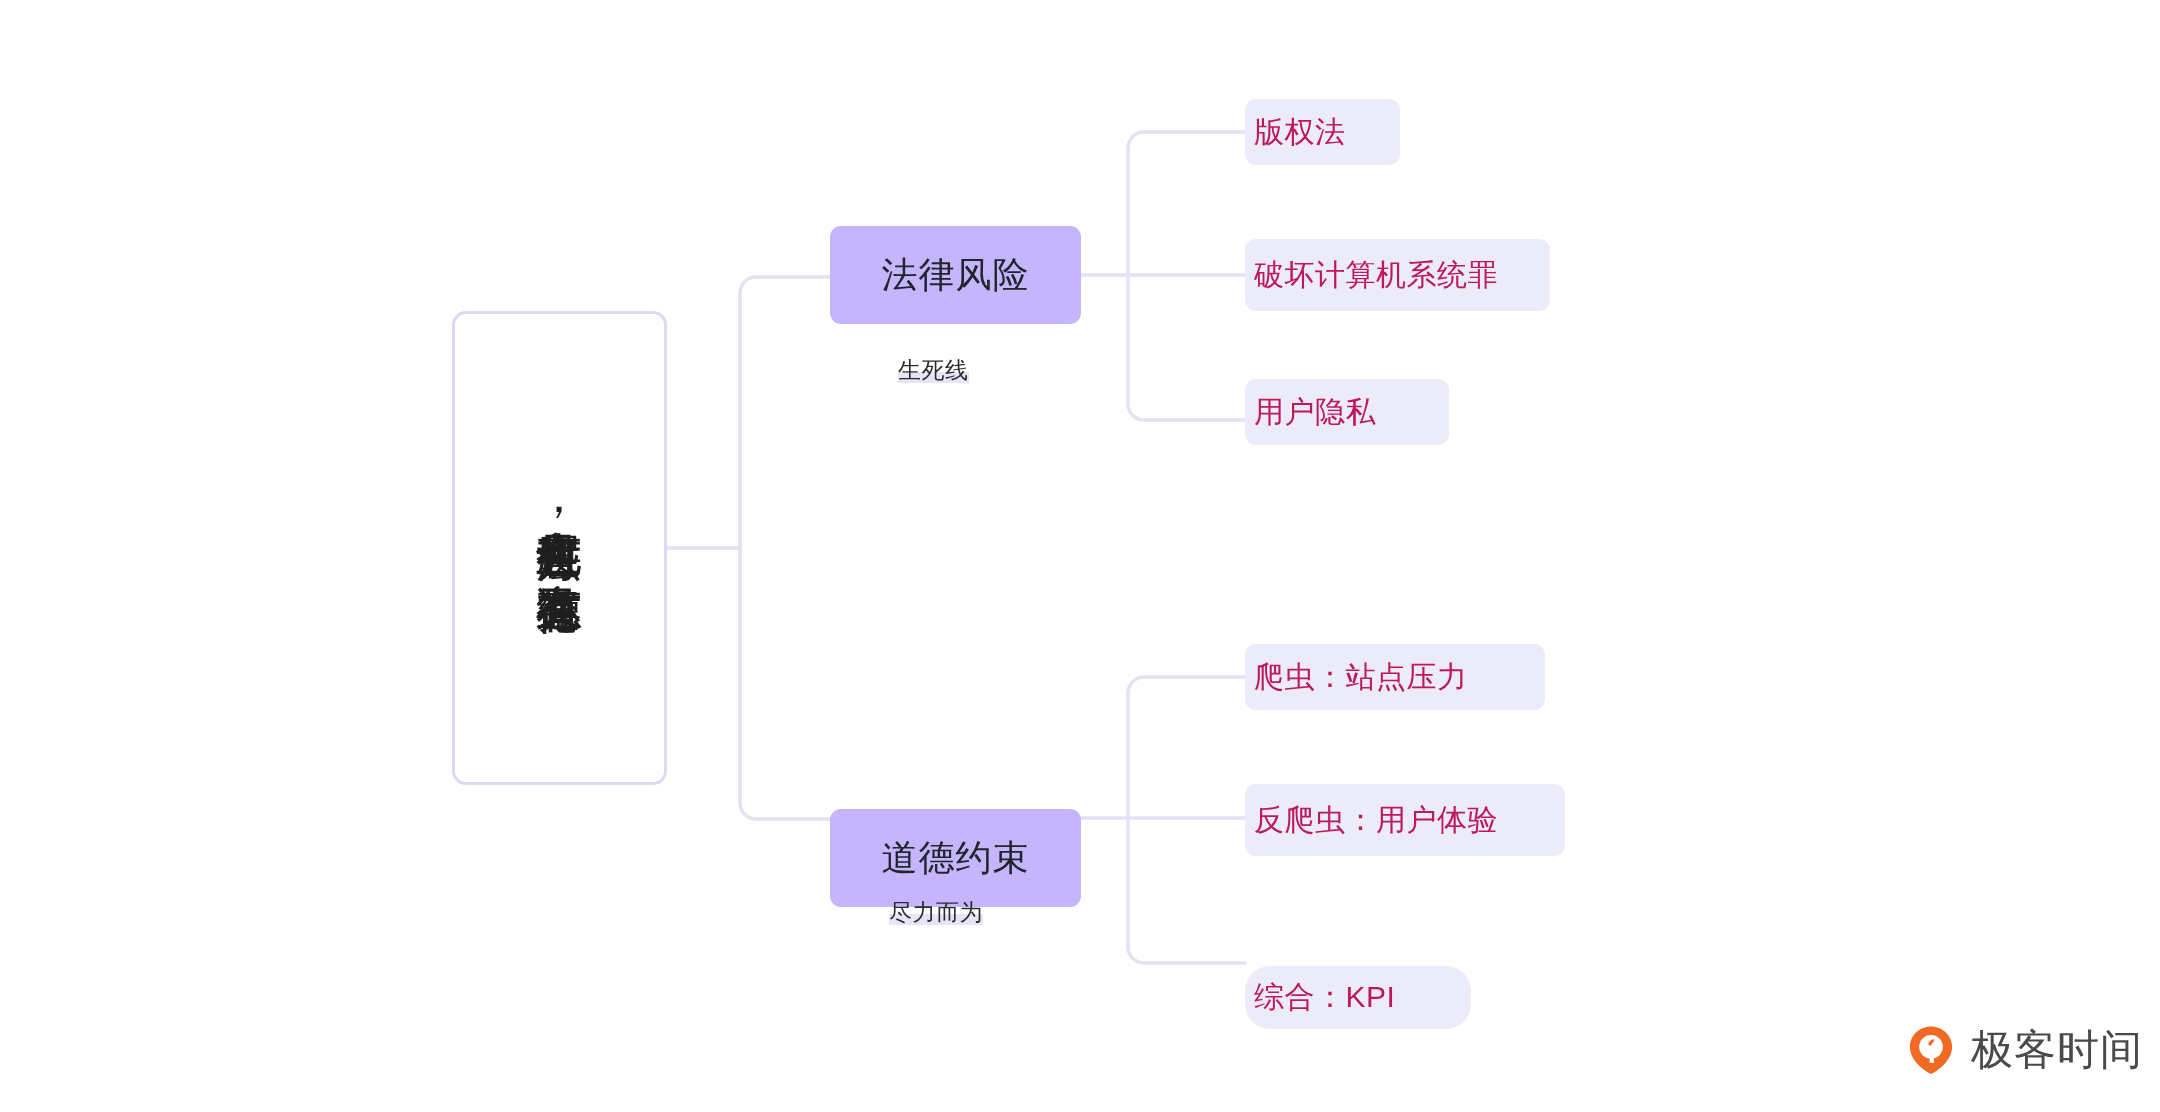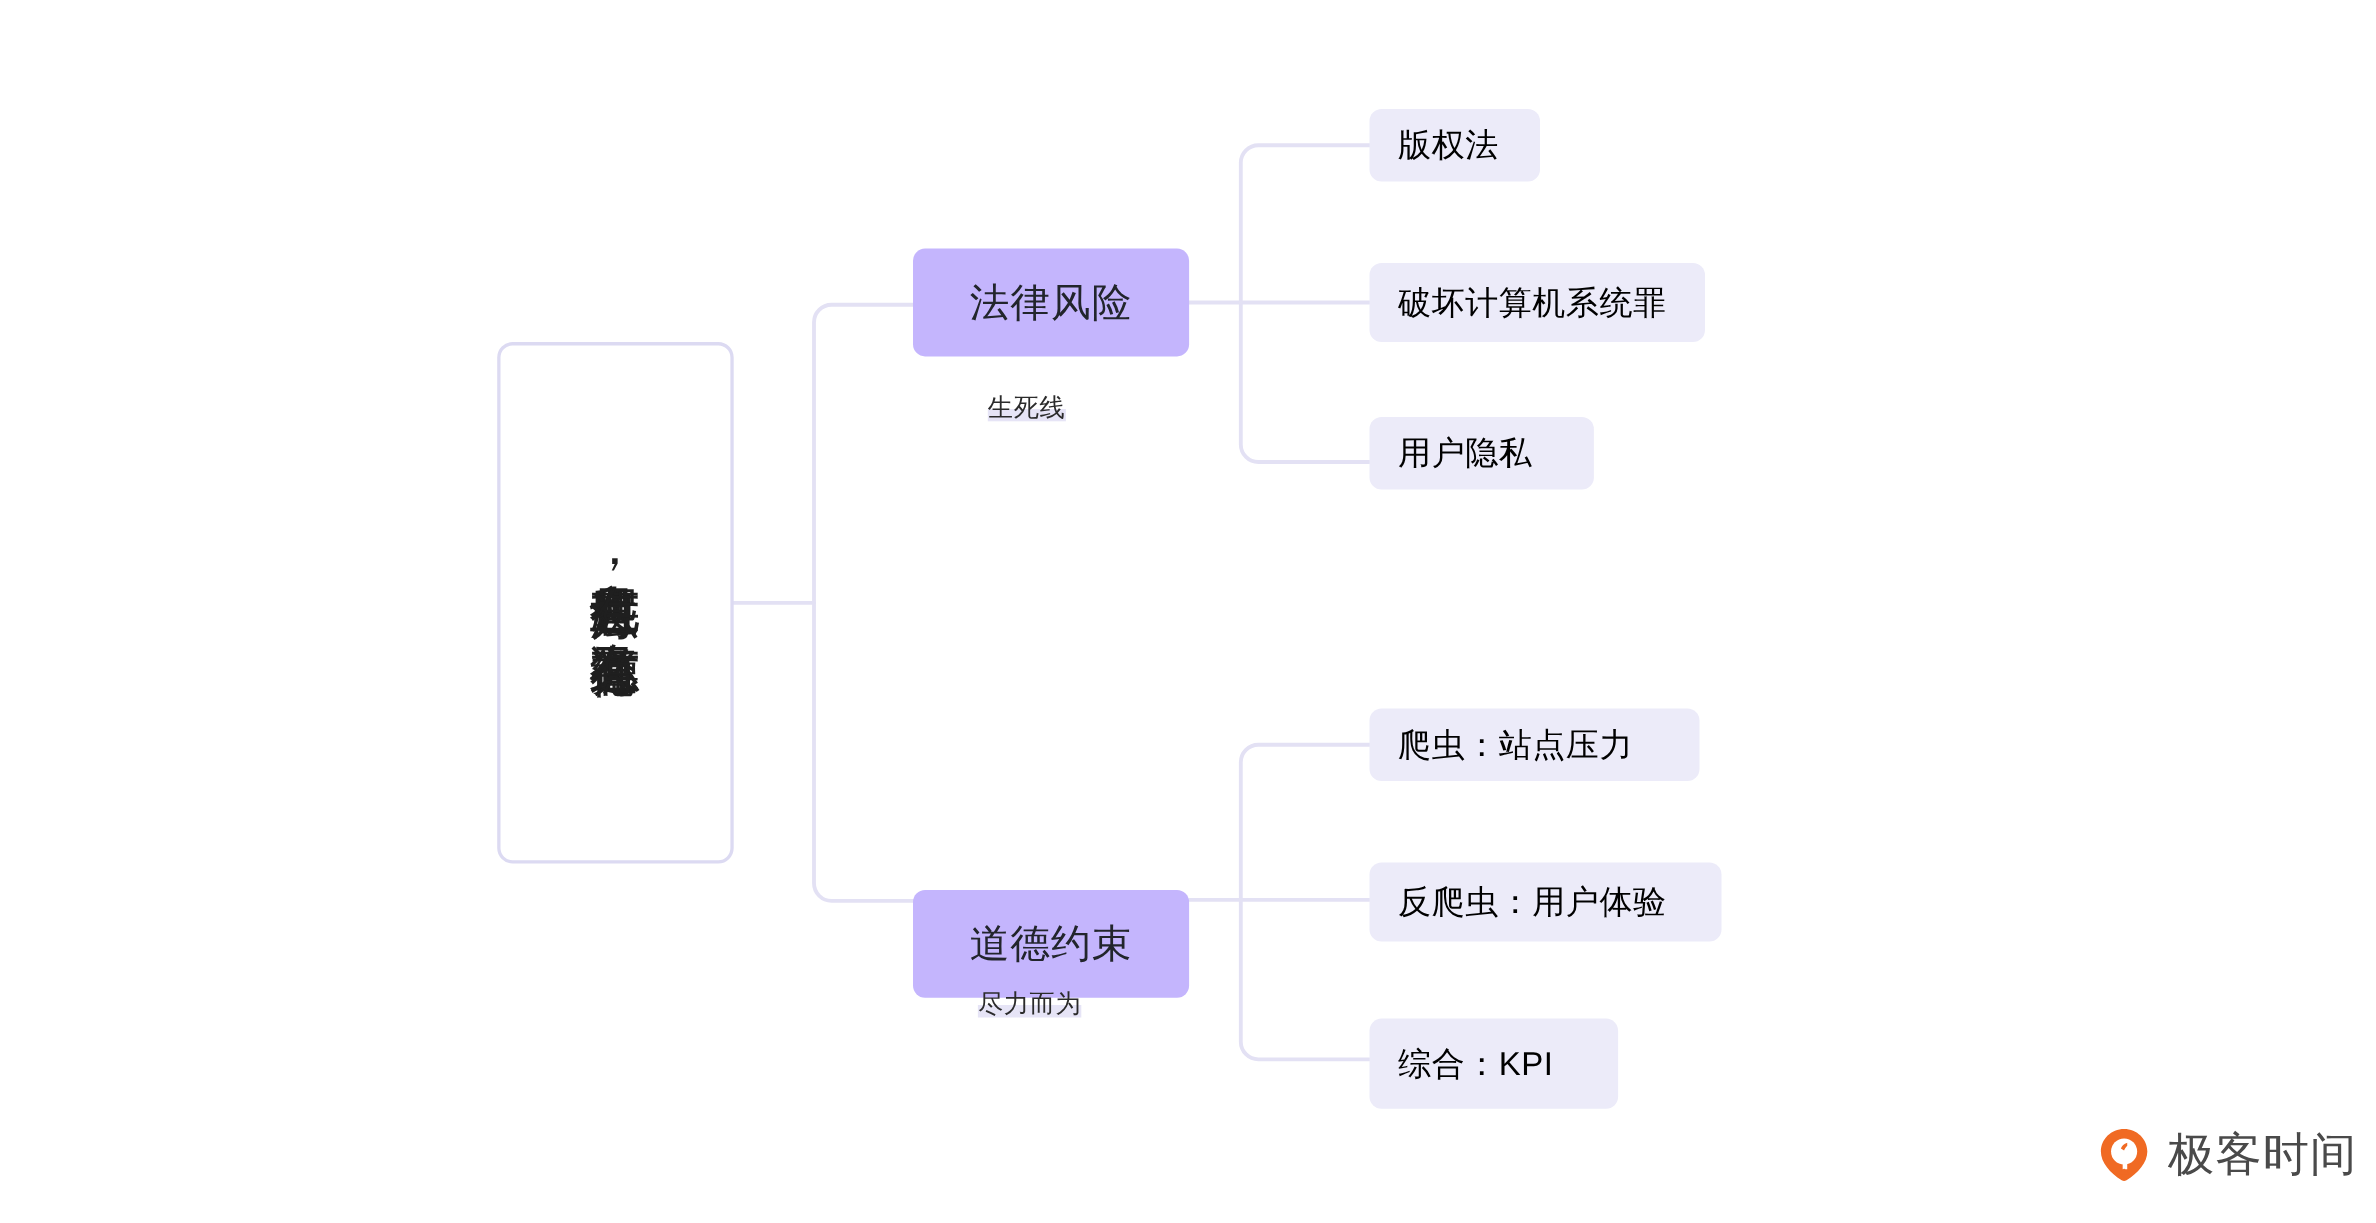--- a/index.html
+++ b/index.html
@@ -88,23 +88,23 @@
   }
 
   
   .leaf-node {
     position: absolute;
     box-sizing: border-box;
     background: #ecebf9;
     border-radius: 11px;
     display: flex;
     align-items: center;
-    padding-left: 26px;
+    padding-left: 9px;
     font-size: 30px;
-    color: #000000;
+    color: #be185d;
     letter-spacing: 0.5px;
     white-space: nowrap;
   }
 
   
   #watermark {
     position: absolute;
     left: 1905px;
     top: 1022px;
     display: flex;
@@ -175,21 +175,21 @@
   <div class="branch-caption" style="left:889px; top:897px;">
     <span class="hl">尽力而为</span>
   </div>
 
   <div class="leaf-node" style="left:1245px; top:644px; width:300px; height:66px;">
     <span>爬虫：站点压力</span>
   </div>
   <div class="leaf-node" style="left:1245px; top:784px; width:320px; height:72px;">
     <span>反爬虫：用户体验</span>
   </div>
-  <div class="leaf-node" style="left:1245px; top:926px; width:226px; height:82px;">
+  <div class="leaf-node" style="left:1245px; top:966px; width:226px; height:63px;border-radius:25px;">
     <span>综合：KPI</span>
   </div>
 
   <div id="watermark">
     <svg class="logo-mark" viewBox="0 0 64 64" xmlns="http://www.w3.org/2000/svg">
       <path d="M32 3 C17.6 3 6 14.3 6 28.2 C6 40.5 16.4 52.4 29.3 60.3 a5 5 0 0 0 5.4 0 C47.6 52.4 58 40.5 58 28.2 C58 14.3 46.4 3 32 3 Z" fill="#f06a23"></path>
       <path d="M32 13.5 a14.6 14.6 0 1 0 0 29.2 a14.6 14.6 0 0 0 0 -29.2 Z" fill="#ffffff"></path>
       <path d="M30.4 21.5 h5.1 v26.5 h-5.1 Z" fill="#ffffff"></path>
       <path d="M35.5 18.4 c-3.6 1.1 -6.2 3.6 -7.1 6.4 l3.6 2.2 c0.6 -2.3 2 -4.2 3.5 -5.2 Z" fill="#f06a23"></path>
       <path d="M25.5 54.2 L32 47.2 L38.5 54.2 Z" fill="#f06a23"></path>

